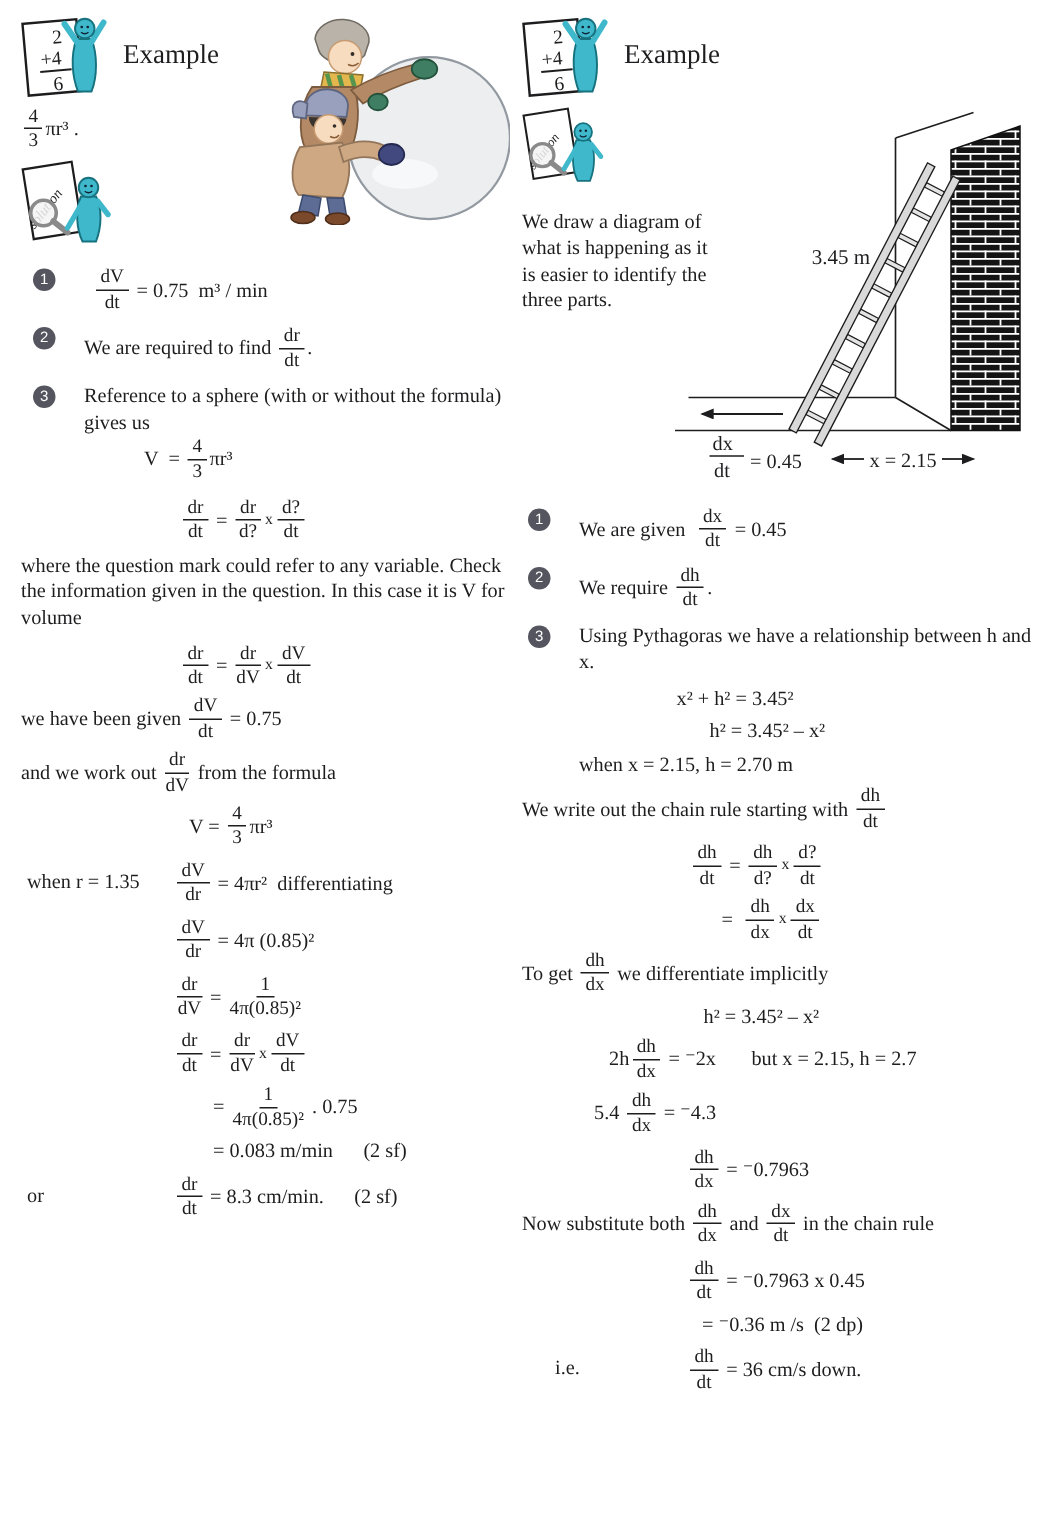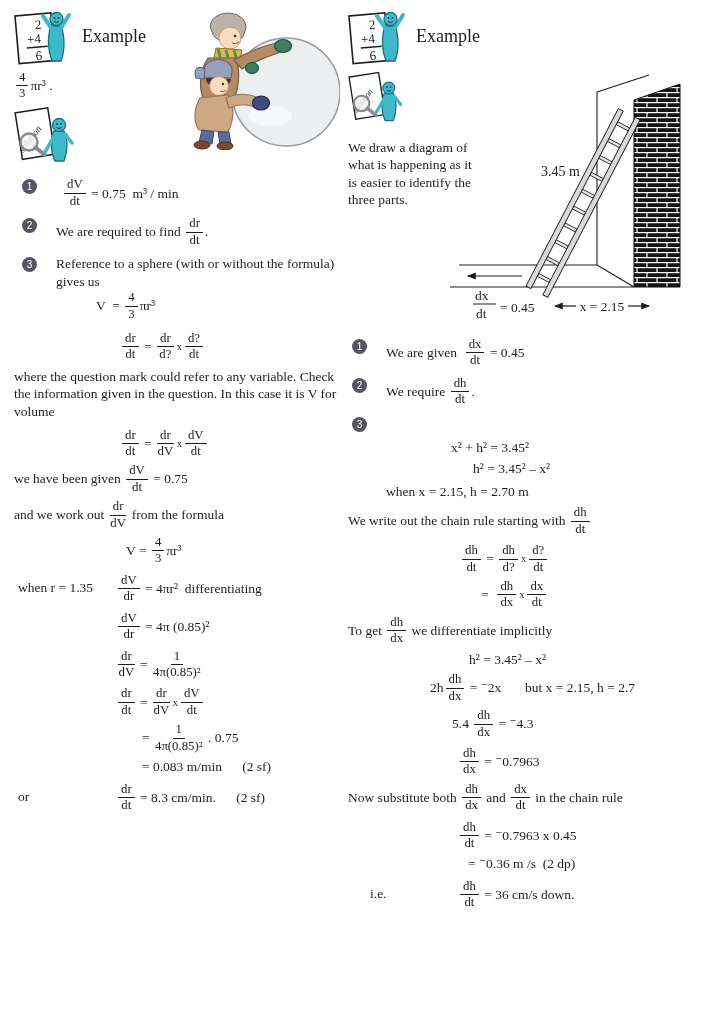--- a/index.html
+++ b/index.html
@@ -406,20 +406,21 @@
             <span class="mt">We require </span>
             <span class="frac">
               <span class="fn">dh</span>
               <span class="fd">dt</span>
             </span>
             <span class="mt">.</span>
           </div>
       </div>
       <div class="step" style="padding-left:4px">
         <span class="bull">3</span>
+        <div>Using Pythagoras we have a relationship between h and x.</div>
       </div>
     </div>
 
     <div class="eqrow">
       <span class="eq" style="margin-left:103px">
           <span class="mt">x² + h² = 3.45²</span>
         </span>
     </div>
     <div class="eqrow">
       <span class="eq" style="margin-left:125px">
@@ -474,32 +475,32 @@
           <span class="fd">dx</span>
         </span>
         <span class="mt"> we differentiate implicitly</span>
       </div>
     <div class="eqrow">
       <span class="eq" style="margin-left:121px">
           <span class="mt">h² = 3.45² – x²</span>
         </span>
     </div>
     <div class="eqrow">
-      <span class="eq" style="margin-left:82px">
+      <span class="eq" style="margin-left:58px">
           <span class="mt">2h</span>
           <span class="frac">
             <span class="fn">dh</span>
             <span class="fd">dx</span>
           </span>
           <span class="mt"> = ⁻2x</span>
           <span class="mt">       but x = 2.15, h = 2.7</span>
         </span>
     </div>
     <div class="eqrow">
-      <span class="eq" style="margin-left:104px">
+      <span class="eq" style="margin-left:48px">
           <span class="mt">5.4 </span>
           <span class="frac">
             <span class="fn">dh</span>
             <span class="fd">dx</span>
           </span>
           <span class="mt"> = ⁻4.3</span>
         </span>
     </div>
     <div class="eqrow">
       <span class="eq" style="margin-left:110px">

